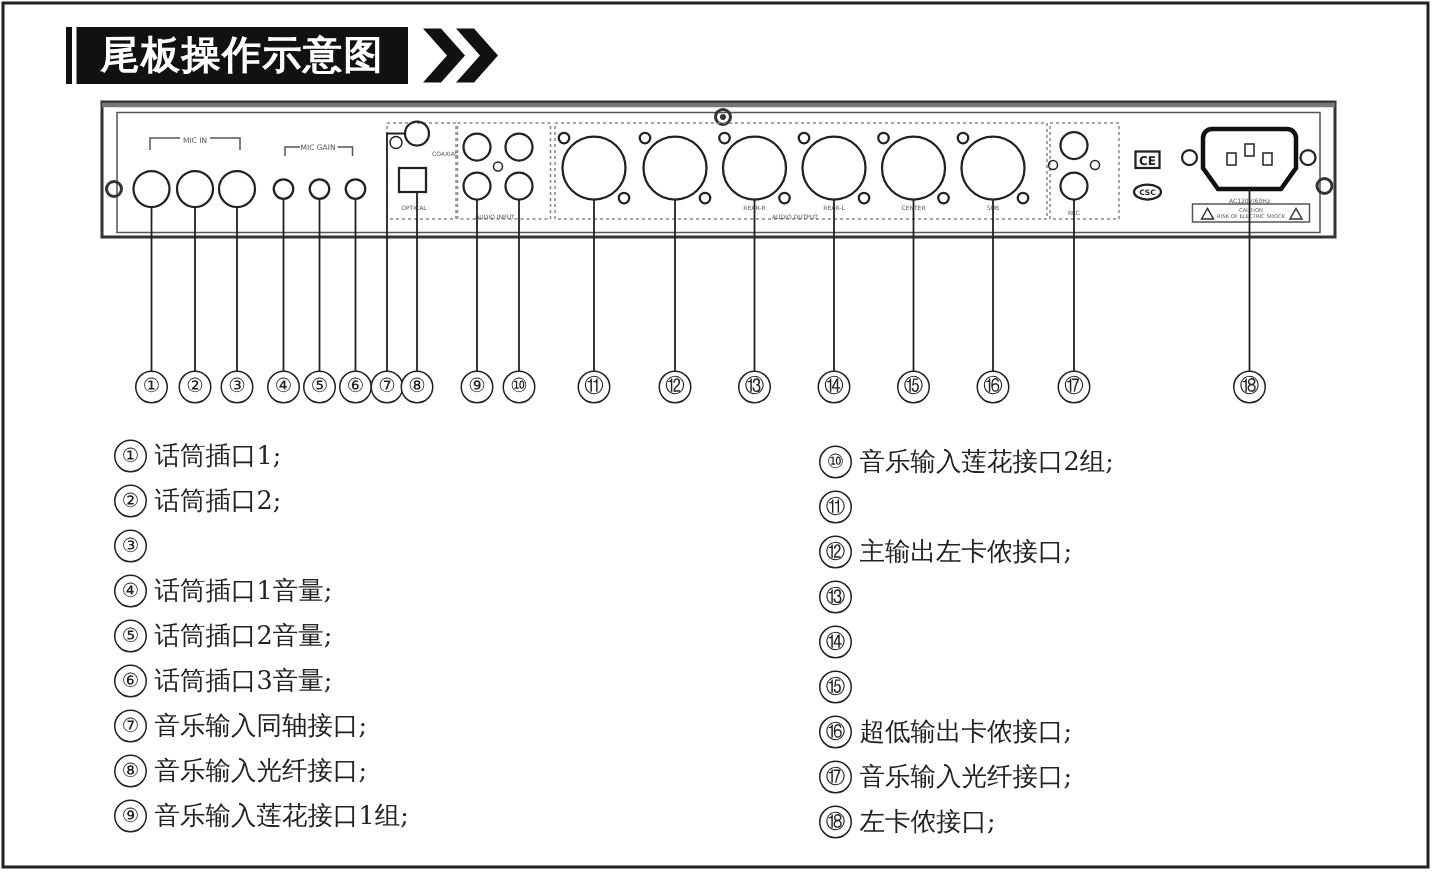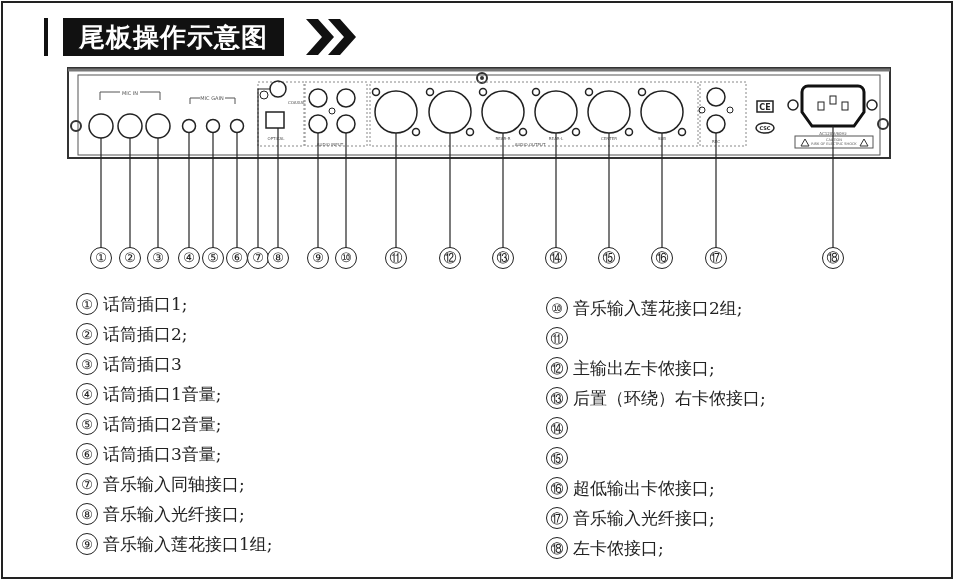--- a/index.html
+++ b/index.html
@@ -1,18 +1,18 @@
 <!DOCTYPE html>
 <html><head>
 <meta charset="utf-8">
 <style>
   html,body{margin:0;padding:0;background:#fff;}
   body{width:958px;height:584px;position:relative;overflow:hidden;font-family:"DejaVu Serif","Liberation Serif",serif;}
   .frame{position:absolute;left:1px;top:1px;width:952px;height:578px;border:2px solid #222;box-sizing:border-box;}
-  .title-bar{position:absolute;left:44px;top:12px;height:50px;display:flex;align-items:center;gap:12px;}
+  .title-bar{position:absolute;left:44px;top:12px;height:50px;display:flex;align-items:center;}
   .title-accent{width:4px;height:38px;background:#111;margin-right:3px;}
   .title-box{background:#111;color:#fff;height:38px;line-height:38px;padding:0 16px;font-size:26px;font-weight:bold;letter-spacing:1px;font-family:"DejaVu Serif",serif;}
   .title-arrows{margin-left:10px;}
   .panel{position:absolute;left:0;top:0;}
   .labels-list{position:absolute;font-size:17px;color:#222;line-height:30px;}
   .labels-list .item{display:flex;align-items:center;white-space:nowrap;height:30px;}
   .labels-list .num{display:inline-block;width:22px;height:22px;border:1.5px solid #222;border-radius:50%;text-align:center;line-height:21px;font-size:13px;margin-right:5px;box-sizing:border-box;font-family:"DejaVu Serif",serif;}
   .callout{position:absolute;width:22px;height:22px;border:1.5px solid #222;border-radius:50%;text-align:center;line-height:20px;font-size:13px;box-sizing:border-box;background:#fff;color:#222;}
 </style>
 </head>
@@ -165,21 +165,20 @@
   <div class="item">
       <span class="num">①</span>
       <span>话筒插口1;</span>
     </div>
   <div class="item">
       <span class="num">②</span>
       <span>话筒插口2;</span>
     </div>
   <div class="item">
       <span class="num">③</span>
-      <span>话筒插口3</span>
     </div>
   <div class="item">
       <span class="num">④</span>
       <span>话筒插口1音量;</span>
     </div>
   <div class="item">
       <span class="num">⑤</span>
       <span>话筒插口2音量;</span>
     </div>
   <div class="item">
@@ -207,21 +206,20 @@
     </div>
   <div class="item">
       <span class="num">⑪</span>
     </div>
   <div class="item">
       <span class="num">⑫</span>
       <span>主输出左卡侬接口;</span>
     </div>
   <div class="item">
       <span class="num">⑬</span>
-      <span>后置（环绕）右卡侬接口;</span>
     </div>
   <div class="item">
       <span class="num">⑭</span>
     </div>
   <div class="item">
       <span class="num">⑮</span>
     </div>
   <div class="item">
       <span class="num">⑯</span>
       <span>超低输出卡侬接口;</span>

